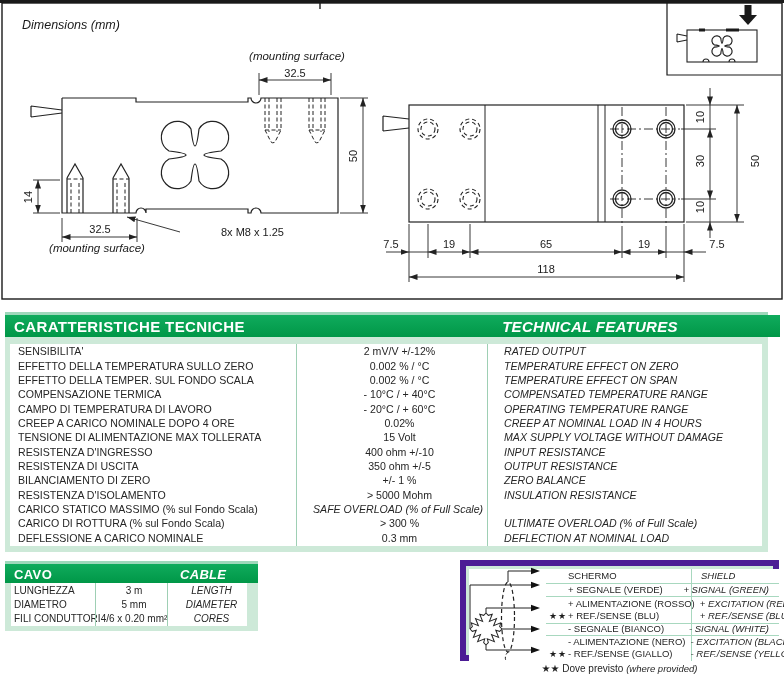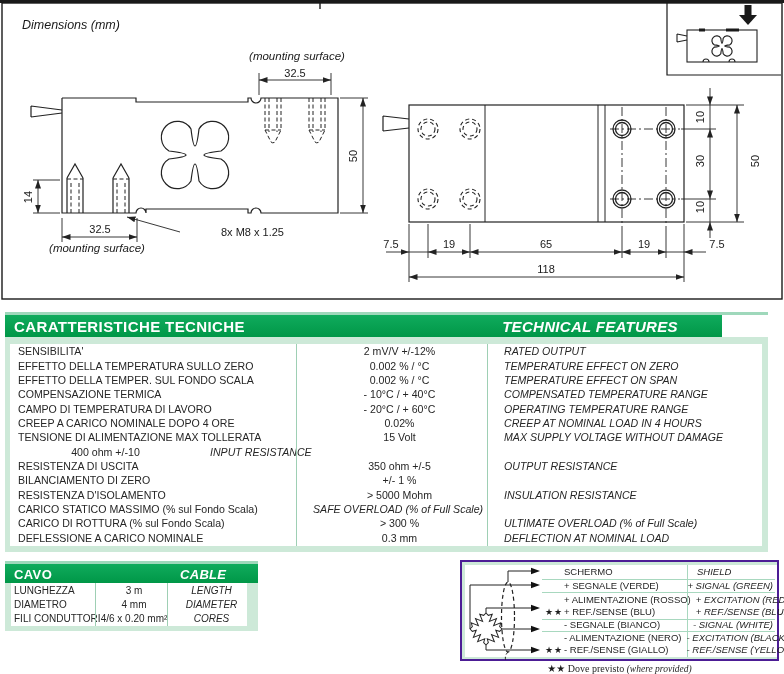--- a/index.html
+++ b/index.html
@@ -19,31 +19,31 @@
   .hline{height:1px;background:#A8D8BF;}
   .trow{display:flex;align-items:center;height:14.36px;font-size:10.6px;white-space:nowrap;}
   .trow .c1{width:286px;padding-left:8px;}
   .trow .c2{width:191px;text-align:center;}
   .trow .c3{flex:1;padding-left:9px;font-style:italic;}
   .crow{display:flex;align-items:center;height:14.3px;font-size:10px;white-space:nowrap;}
   .crow .c1{width:84px;padding-left:3px;}
   .crow .c2{width:72px;text-align:center;}
   .crow .c3{flex:1;padding-left:6px;font-style:italic;text-align:center;}
   
-  .wbox{left:460px;top:560px;width:319px;height:101px;border:2px solid #4c1d95;
+  .wbox{left:460px;top:560px;width:319px;height:101px;border:6px solid #4c1d95;
         background:#CDE9D8;box-sizing:border-box;}
   .wwhite{position:absolute;left:3px;top:3px;width:312px;height:92px;background:#fff;}
   .wrow{position:absolute;left:83px;right:4px;display:flex;align-items:center;
         font-size:9.5px;line-height:12px;color:#1e1e1e;white-space:nowrap;}
   .wit{width:147px;}
   .wen{flex:1;padding-left:5px;font-style:italic;}
   .wl1{padding-left:19px;}
   .wl2{display:flex;}
   .stars{width:19px;font-size:9px;letter-spacing:1px;}
-  .wfoot{left:460px;top:663px;width:319px;text-align:center;font-size:10px;color:#1e1e1e;font-family:Liberation Serif, serif;}
+  .wfoot{left:460px;top:663px;width:319px;text-align:center;font-size:10px;color:#1e1e1e;}
   .wfoot .en{font-style:italic;font-size:9.5px;}
 </style>
 </head>
 <body>
 
 <div class="page">
 
   <svg class="abs" style="left:0;top:0" width="784" height="306" viewBox="0 0 784 306">
     <defs>
       <marker id="ah" markerWidth="10" markerHeight="7" refX="8.5" refY="3" orient="auto-start-reverse" markerUnits="userSpaceOnUse">
@@ -184,21 +184,21 @@
       <text x="717" y="248">7.5</text>
       <text x="546" y="273">118</text>
       <text x="701" y="120" transform="rotate(-90 701,117)">10</text>
       <text x="701" y="164" transform="rotate(-90 701,161)">30</text>
       <text x="701" y="210" transform="rotate(-90 701,207)">10</text>
       <text x="756" y="164" transform="rotate(-90 756,161)">50</text>
     </g>
   </svg>
 
   <div class="abs strip" style="left:5px;top:312px;width:763px;height:3px"></div>
-  <div class="abs gbar" style="left:5px;top:315px;width:717px;height:22px">
+  <div class="abs gbar" style="left:5px;top:315px;width:775px;height:22px">
     <span class="it">CARATTERISTICHE TECNICHE</span>
     <span class="en" style="left:435px;width:300px;text-align:center">TECHNICAL FEATURES</span>
   </div>
   <div class="abs panel" style="left:5px;top:337px;width:763px;height:215px"></div>
   <div class="abs inner" style="left:10px;top:344px;width:752px;height:202px">
     <div class="trow">
         <span class="c1">SENSIBILITA'</span>
         <span class="c2">2 mV/V +/-12%</span>
         <span class="c3">RATED OUTPUT</span>
       </div>
@@ -226,31 +226,33 @@
         <span class="c1">CREEP A CARICO NOMINALE DOPO 4 ORE</span>
         <span class="c2">0.02%</span>
         <span class="c3">CREEP AT NOMINAL LOAD IN 4 HOURS</span>
       </div>
     <div class="trow">
         <span class="c1">TENSIONE DI ALIMENTAZIONE MAX TOLLERATA</span>
         <span class="c2">15 Volt</span>
         <span class="c3">MAX SUPPLY VOLTAGE WITHOUT DAMAGE</span>
       </div>
     <div class="trow">
+        <span class="c1">RESISTENZA D'INGRESSO</span>
         <span class="c2">400 ohm +/-10</span>
         <span class="c3">INPUT RESISTANCE</span>
       </div>
     <div class="trow">
         <span class="c1">RESISTENZA DI USCITA</span>
         <span class="c2">350 ohm +/-5</span>
         <span class="c3">OUTPUT RESISTANCE</span>
       </div>
     <div class="trow">
         <span class="c1">BILANCIAMENTO DI ZERO</span>
         <span class="c2">+/- 1 %</span>
+        <span class="c3">ZERO BALANCE</span>
       </div>
     <div class="trow">
         <span class="c1">RESISTENZA D'ISOLAMENTO</span>
         <span class="c2">&gt; 5000 Mohm</span>
         <span class="c3">INSULATION RESISTANCE</span>
       </div>
     <div class="trow">
         <span class="c1">CARICO STATICO MASSIMO (% sul Fondo Scala)</span>
         <span class="c3">SAFE OVERLOAD (% of Full Scale)</span>
       </div>
@@ -275,21 +277,21 @@
   </div>
   <div class="abs panel" style="left:5px;top:583px;width:253px;height:48px"></div>
   <div class="abs inner" style="left:11px;top:583px;width:236px;height:43px">
     <div class="crow">
         <span class="c1">LUNGHEZZA</span>
         <span class="c2">3 m</span>
         <span class="c3">LENGTH</span>
       </div>
     <div class="crow">
         <span class="c1">DIAMETRO</span>
-        <span class="c2">4 mm</span>
+        <span class="c2">5 mm</span>
         <span class="c3">DIAMETER</span>
       </div>
     <div class="crow">
         <span class="c1">FILI CONDUTTORI</span>
         <span class="c2">4/6 x 0.20 mm²</span>
         <span class="c3">CORES</span>
       </div>
   </div>
   <div class="abs vdiv" style="left:95px;top:583px;height:43px"></div>
   <div class="abs vdiv" style="left:167px;top:583px;height:43px"></div>

